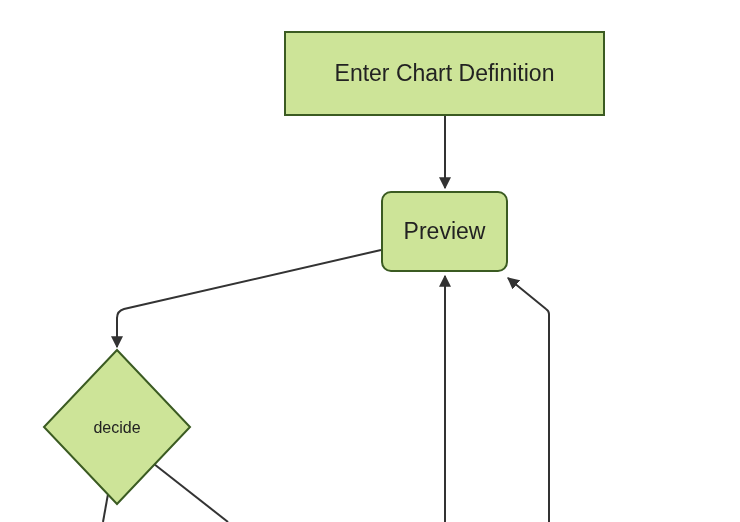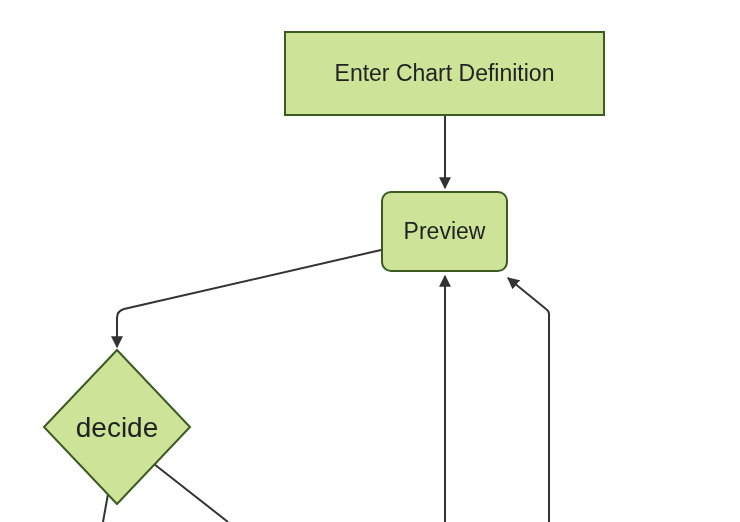--- a/index.html
+++ b/index.html
@@ -50,21 +50,21 @@
   }
   #node-decide-label {
     position: absolute;
     left: 47px;
     top: 414px;
     width: 140px;
     height: 28px;
     display: flex;
     align-items: center;
     justify-content: center;
-    font-size: 28px;
+    font-size: 16px;
     color: #222222;
     background: transparent;
     border: none;
   }
   .edge {
     fill: none;
     stroke: #333333;
     stroke-width: 2;
   }
   .shape-diamond {

